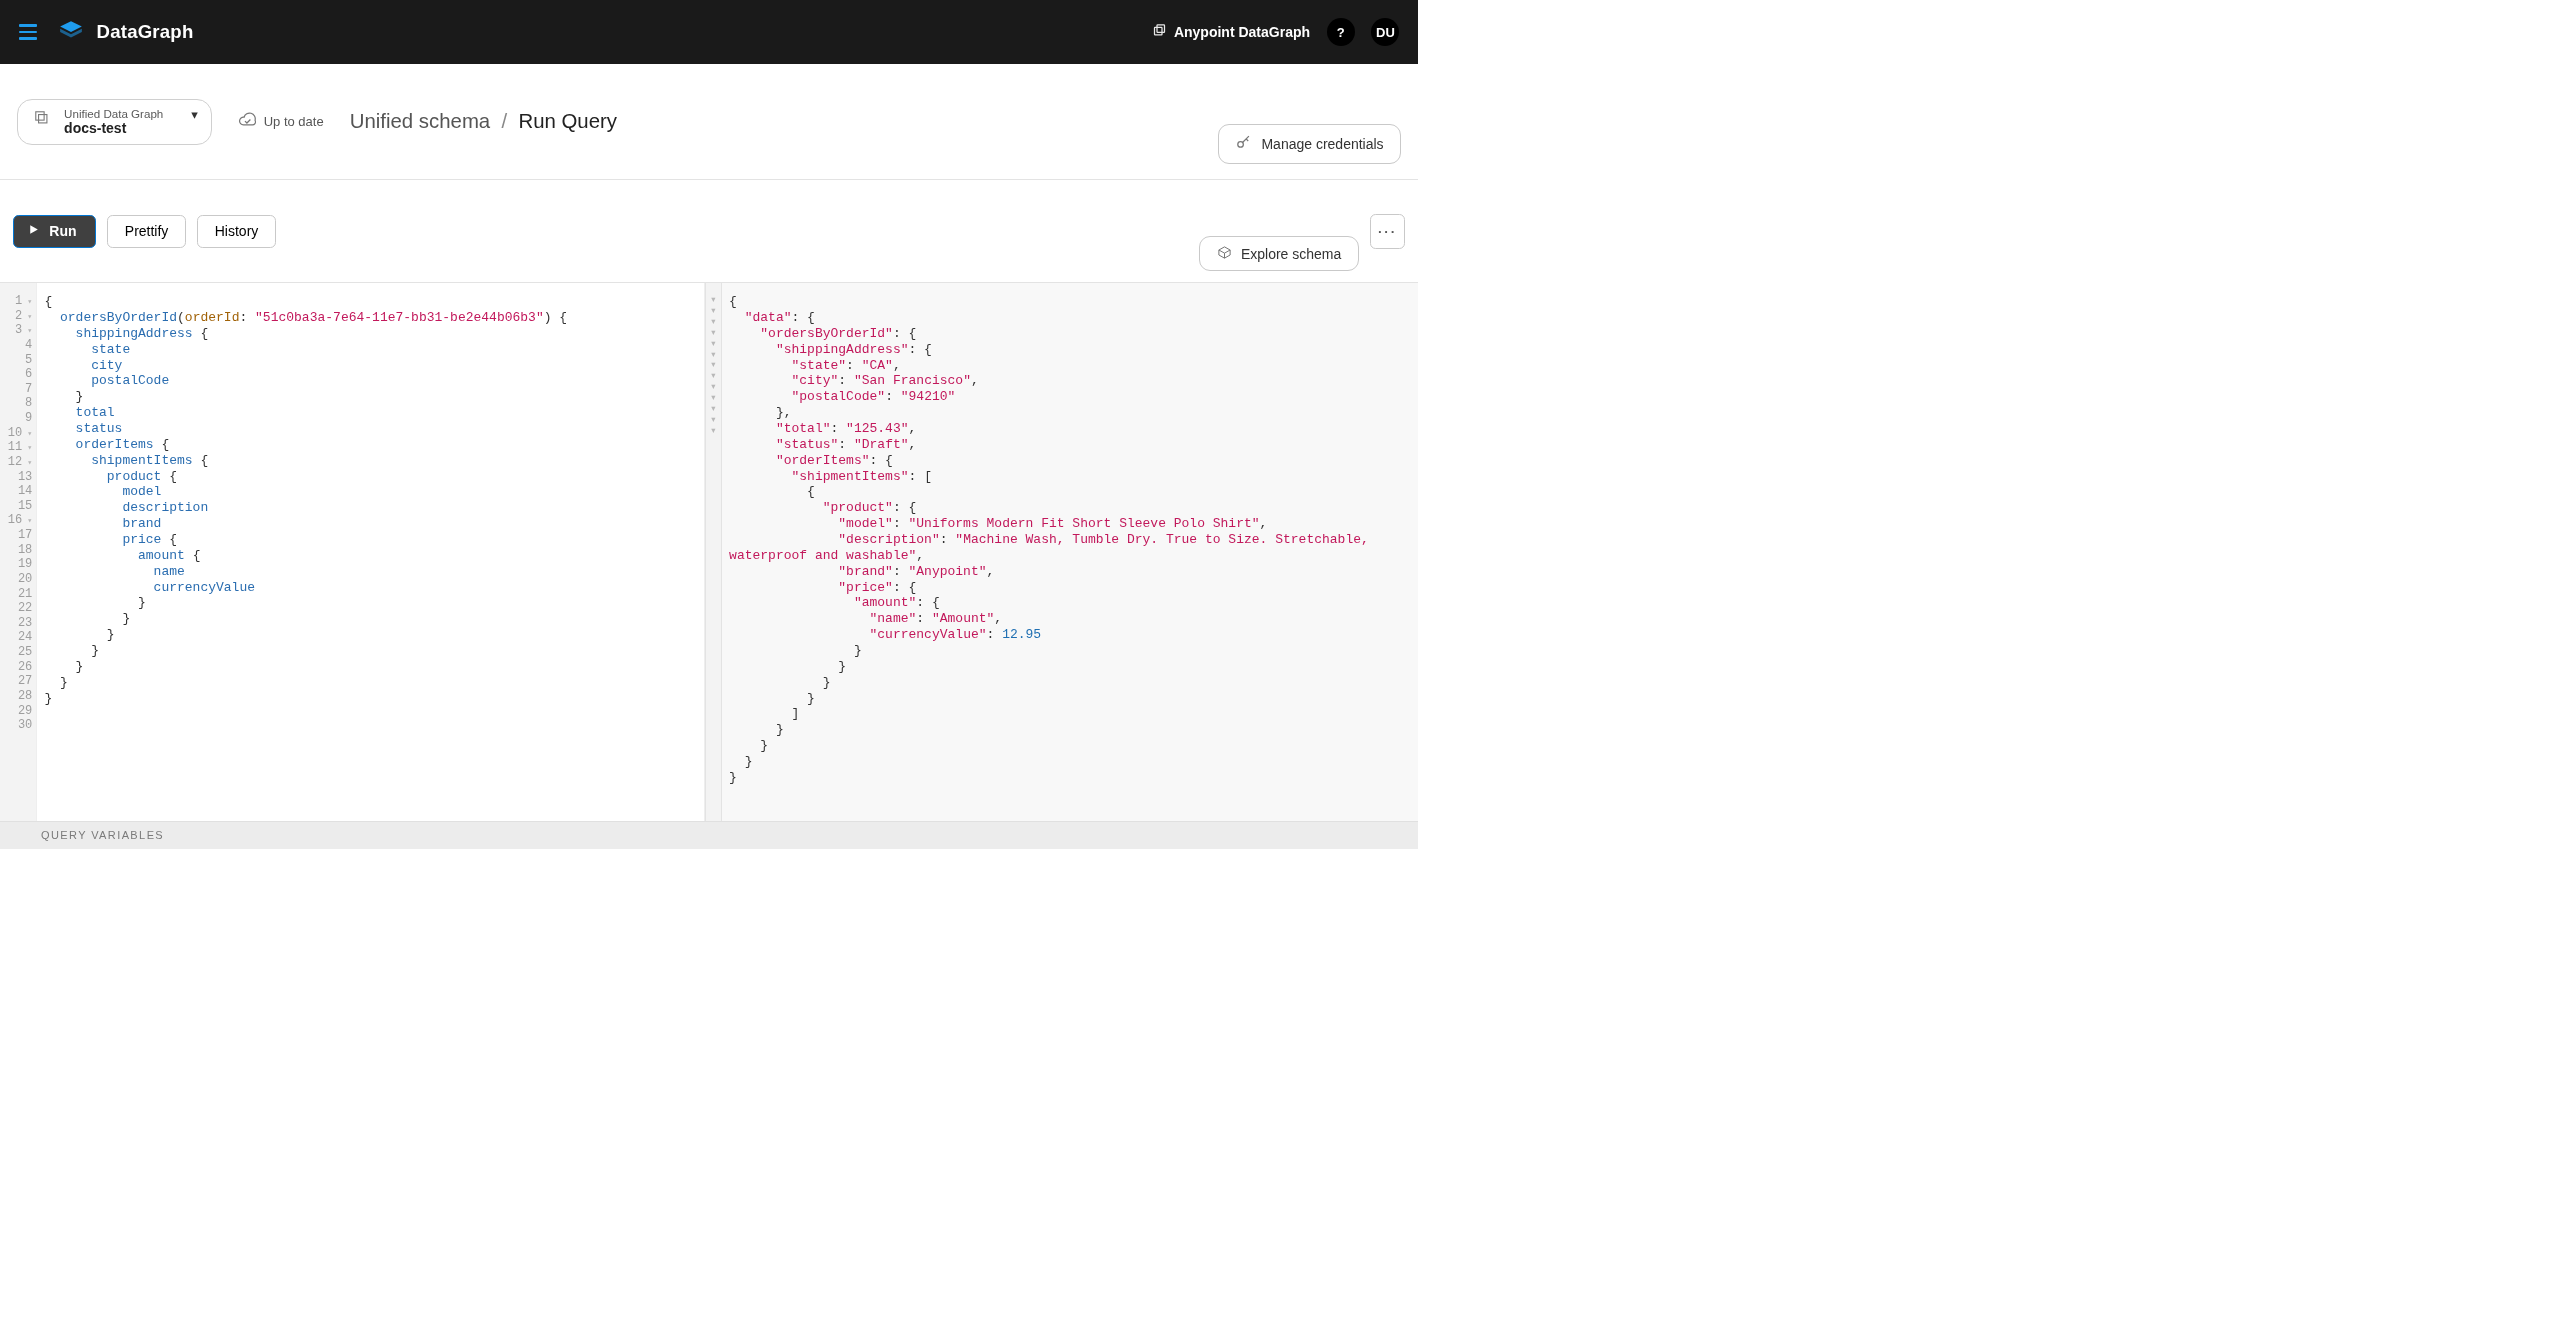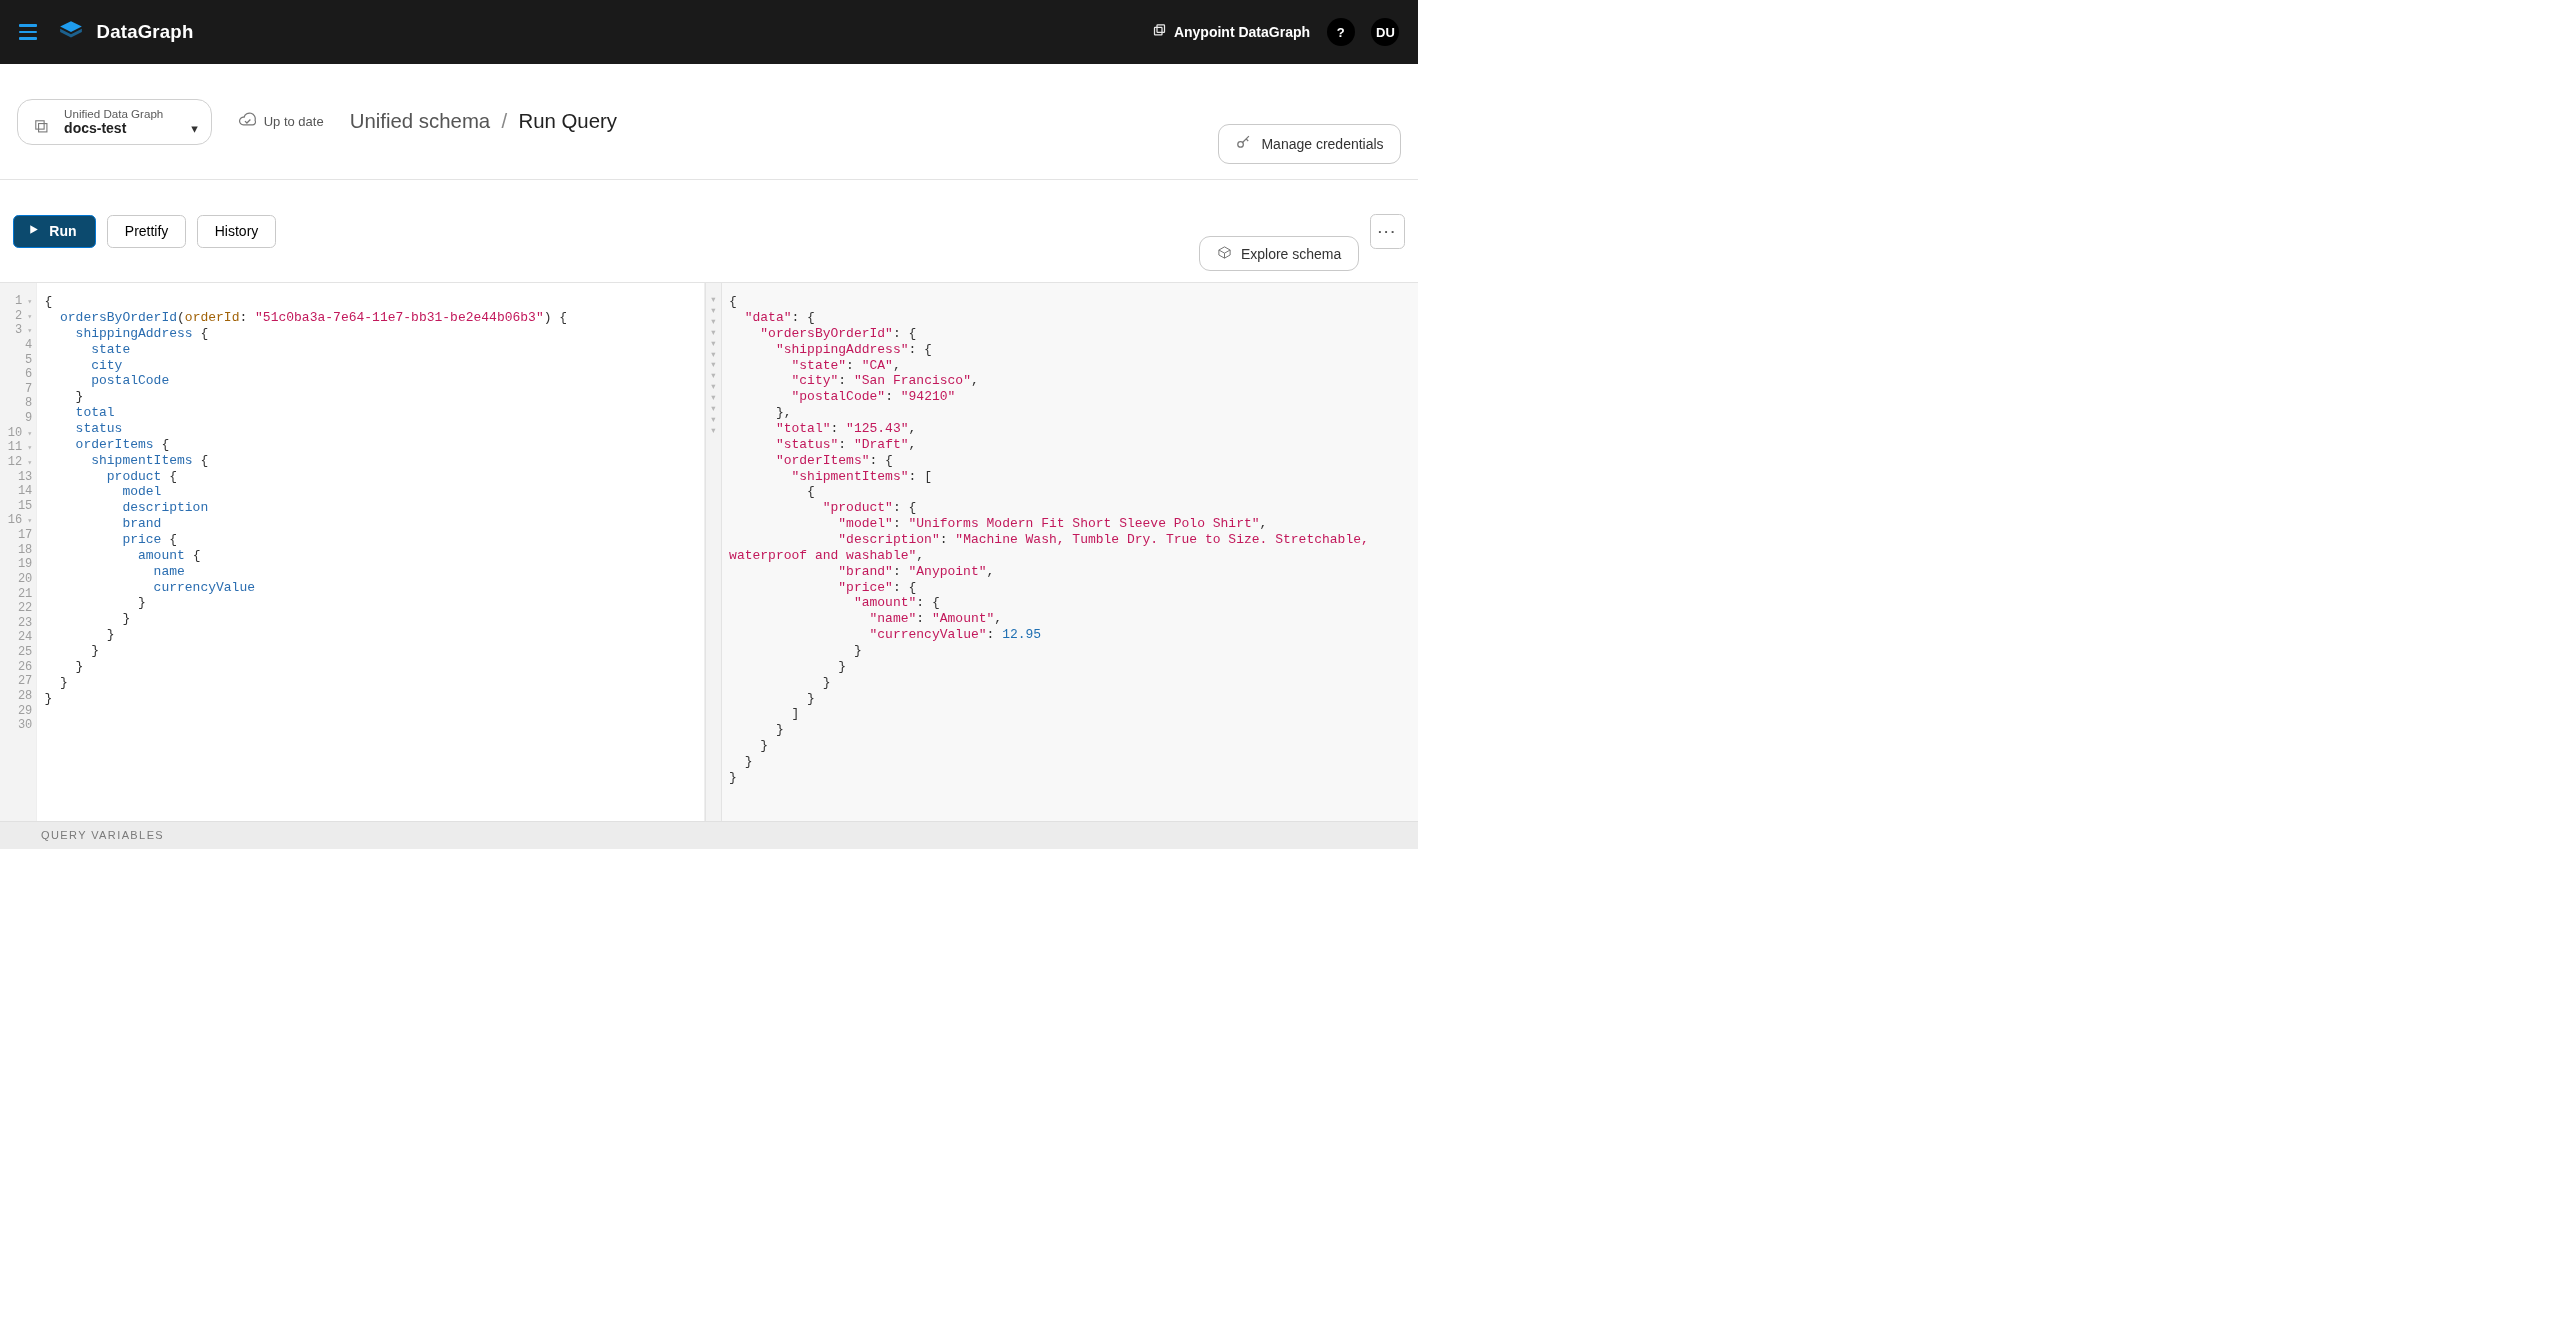--- a/index.html
+++ b/index.html
@@ -40,21 +40,21 @@
 
   
   .subheader {
     display: flex; align-items: center;
     padding: 15px 16.7px;
     border-bottom: 0.9px solid #e3e3e3;
     gap: 26px;
   }
   .graph-select {
     border: 0.9px solid #d0d0d0; border-radius: 15px;
-    padding: 7.4px 13px; display: flex; align-items: flex-end; gap: 13px;
+    padding: 7.4px 13px; display: flex; align-items: flex-start; gap: 13px;
     min-width: 195px; cursor: pointer;
   }
   .graph-select .icon-box {
     width: 20.4px; height: 20.4px; display:flex; align-items:center; justify-content:center;
     color:#7a7a7a;
   }
   .graph-select .labels { display:flex; flex-direction:column; line-height:1.15; }
   .graph-select .sup { font-size: 11.6px; color:#5a5a5a; }
   .graph-select .main { font-size: 14px; font-weight:600; color:#222; }
   .graph-select .caret { margin-left:auto; color:#333; }
@@ -74,21 +74,21 @@
   }
 
   
   .toolbar {
     display:flex; align-items:center;
     padding: 11px 13px;
     gap: 11px;
     border-bottom: 0.9px solid #e3e3e3;
   }
   .btn-primary {
-    background:#0c4a6e; border:0.9px solid #0176d3; color:#fff;
+    background:#404040; border:0.9px solid #0176d3; color:#fff;
     border-radius:5.6px; padding: 7.4px 18.6px 7.4px 13px;
     font-size:14px; font-weight:600;
     display:flex; align-items:center; gap:9.3px; cursor:pointer;
   }
   .btn-sm {
     border:0.9px solid #c9c9c9; background:#fff; border-radius:5.6px;
     padding: 7.4px 16.7px; font-size:14px; cursor:pointer;
   }
   .toolbar-spacer { flex:1; }
   .icon-btn {

